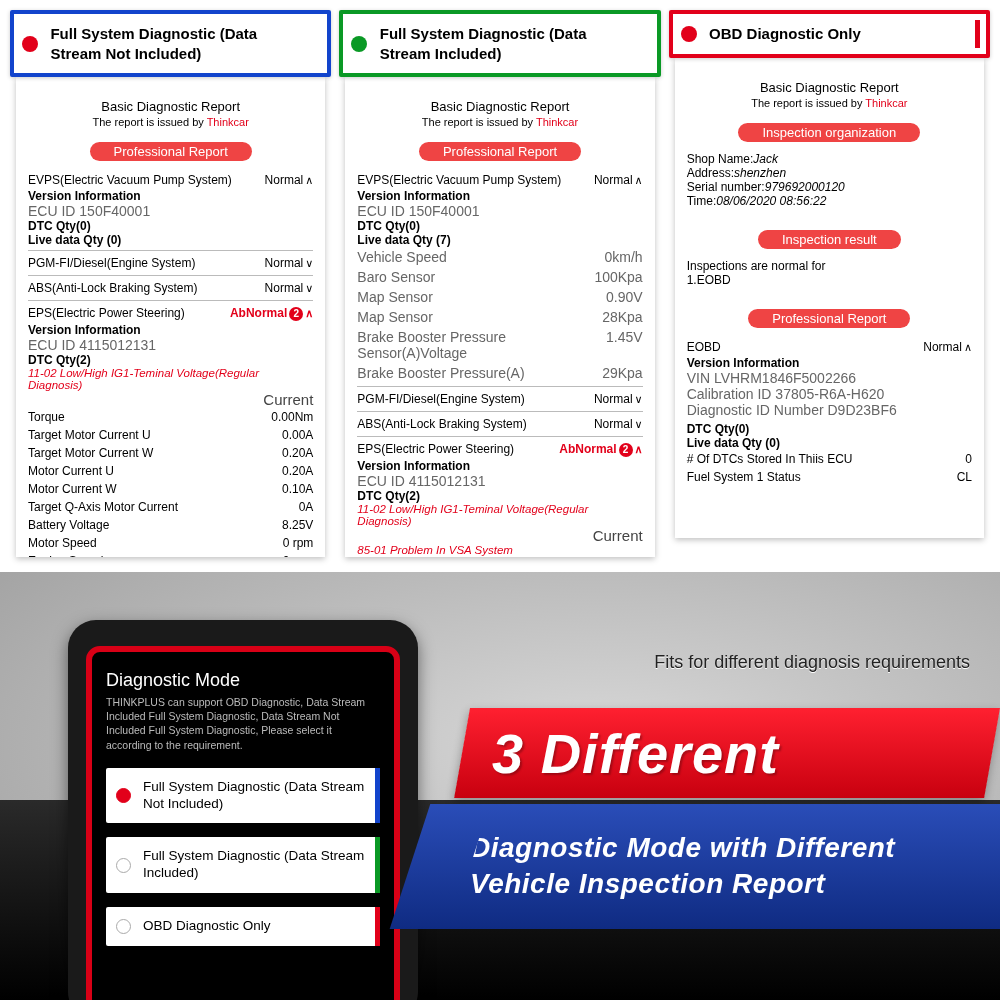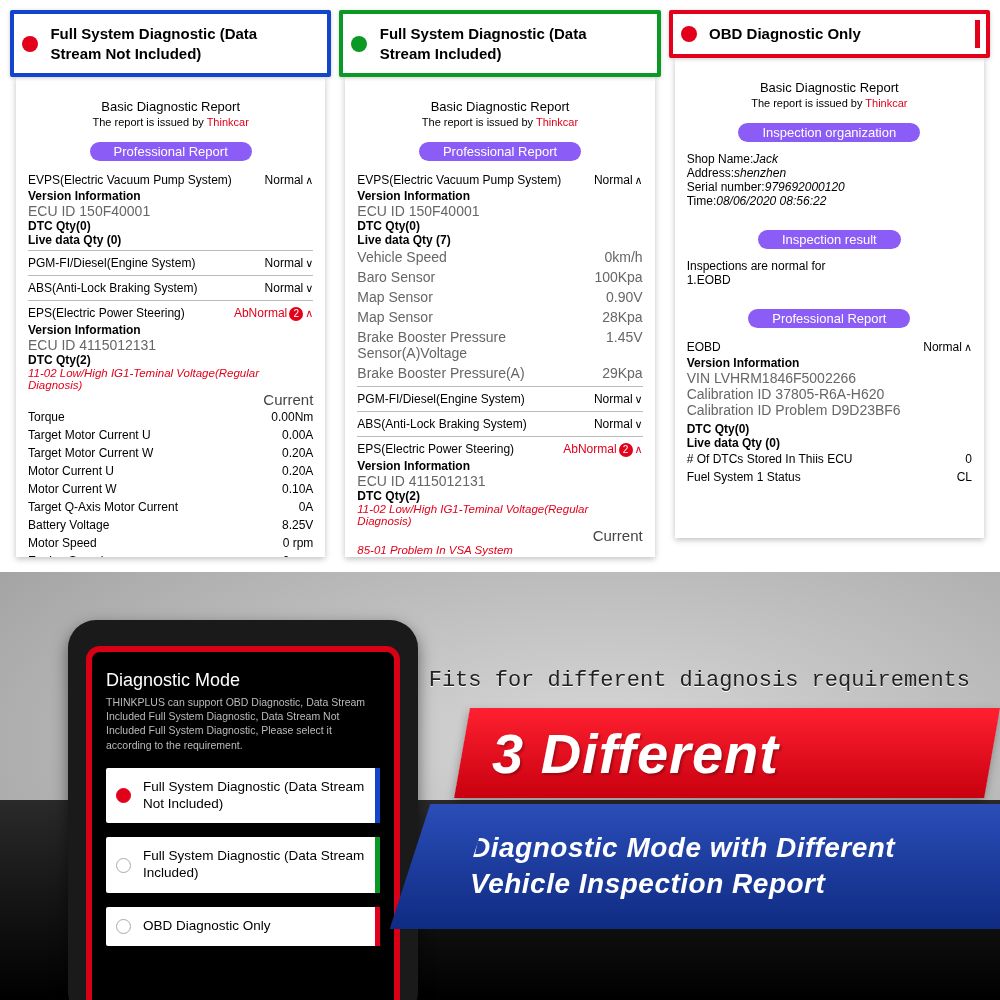--- a/index.html
+++ b/index.html
@@ -15,27 +15,27 @@
   .header-box.green .bullet { background: #0a9925; }
   .header-box.red .stripe { position: absolute; right: 6px; top: 6px; bottom: 6px; width: 5px; background: #e2001a; }
   .header-box .label { display: inline-block; vertical-align: middle; font-weight: bold; font-size: 15px; color: #000; line-height: 1.3; max-width: 260px; }
 
   .report { background: #fff; margin: 0 6px; padding: 10px 12px 0 12px; font-size: 12px; color: #000; height: 480px; overflow: hidden; box-shadow: 0 2px 6px rgba(0,0,0,.25); position: relative; }
   .report::before, .report::after { content: ""; position: absolute; top: -10px; width: 0; height: 0; }
   .report .rtitle { text-align: center; font-size: 13px; font-weight: normal; margin-top: 12px; }
   .report .rsub { text-align: center; font-size: 11px; margin: 2px 0 14px 0; }
   .report .rsub .brand { color: #e2001a; }
   .pill { text-align: center; margin: 6px 0 10px 0; }
-  .pill span { display: inline-block; background: #8b5cf6; color: #fff; padding: 2px 24px; border-radius: 12px; font-size: 13px; text-align: right; }
+  .pill span { display: inline-block; background: #ef4444; color: #fff; padding: 2px 24px; border-radius: 12px; font-size: 13px; text-align: right; }
   .sline { display: flex; justify-content: space-between; font-size: 12px; padding: 2px 0; }
   .sline .right { white-space: nowrap; padding-left: 6px; }
   .bold { font-weight: bold; }
   .ital { color: #666; font-size: 14px; }
   .err { color: #e2001a; font-style: italic; font-size: 11.5px; }
-  .abnorm { color: #e2001a; }
+  .abnorm { color: #e2001a; font-weight: bold; }
   .sep { border-top: 1px solid #bbb; margin: 3px 0 3px 0; }
   .cur { text-align: right; font-size: 15px; color: #444; }
   .badge-circ { display: inline-block; width: 14px; height: 14px; border-radius: 7px; background: #e2001a; color: #fff; font-size: 10px; text-align: center; line-height: 14px; vertical-align: middle; margin-left: 2px; }
   .caret { font-size: 11px; margin-left: 2px; }
 
   
   .bottom { position: relative; height: 428px; background: linear-gradient(#cfcfcf,#b8b8b8); }
   .bgshade { position: absolute; inset: 0; background: radial-gradient(ellipse at 60% 40%, #d8d8d8 0%, #aeaeae 70%, #9a9a9a 100%); filter: grayscale(100%); }
   .dash { position: absolute; left: 0; right: 0; bottom: 0; height: 200px; background: linear-gradient(#2a2a2a,#000); }
   .device { position: absolute; left: 68px; bottom: -20px; width: 350px; height: 400px; background: #1a1a1a; border-radius: 28px; box-shadow: 0 6px 16px rgba(0,0,0,.5); padding: 26px 18px 0 18px; }
@@ -44,21 +44,21 @@
   .dm-desc { color: #bbb; font-size: 10.5px; line-height: 1.35; margin-bottom: 16px; }
   .opt { background: #fff; border-radius: 2px; padding: 11px 10px; margin-bottom: 14px; display: flex; align-items: center; position: relative; box-shadow: 0 1px 2px rgba(0,0,0,.3); }
   .opt .rb { width: 15px; height: 15px; border-radius: 8px; border: 1px solid #aaa; margin-right: 12px; flex: none; background: #fff; }
   .opt .rb.active { background: #e2001a; border-color: #e2001a; }
   .opt .olabel { font-size: 13.5px; color: #000; line-height: 1.25; }
   .opt .side { position: absolute; right: 0; top: 0; bottom: 0; width: 5px; }
   .opt.blue .side { background: #1244cc; }
   .opt.green .side { background: #0a9925; }
   .opt.red .side { background: #e2001a; }
 
-  .tagline { position: absolute; right: 30px; top: 96px; font-size: 22px; color: #222; text-shadow: 0 1px 0 #fff; font-family: Liberation Mono, monospace; }
+  .tagline { position: absolute; right: 30px; top: 80px; font-size: 18px; color: #222; text-shadow: 0 1px 0 #fff; }
   .red-banner { position: absolute; right: 0; top: 136px; width: 530px; height: 90px; background: linear-gradient(#ff2030,#c8000f); transform: skewX(-10deg); transform-origin: right top; display: flex; align-items: center; padding-left: 30px; box-shadow: 0 4px 10px rgba(0,0,0,.3); }
   .red-banner .txt { color: #fff; font-size: 56px; font-weight: 900; font-style: italic; letter-spacing: 1px; transform: skewX(10deg); text-shadow: 2px 2px 2px rgba(0,0,0,.25); }
   .blue-banner { position: absolute; right: 0; top: 232px; width: 560px; padding: 26px 12px 26px 30px; background: linear-gradient(#2a4db8,#0f2b82); color: #fff; font-size: 28px; font-weight: 800; font-style: italic; line-height: 1.3; letter-spacing: .5px; }
   .blue-banner::before { content: ""; position: absolute; left: -30px; top: 0; bottom: 0; width: 60px; background: inherit; transform: skewX(-18deg); }
 </style>
 </head>
 <body>
 
 <div class="top-row">
 
@@ -250,21 +250,21 @@
 
       <div style="height:16px"></div>
       <div class="pill"><span>Professional Report</span></div>
       <div class="sline">
           <span>EOBD</span>
           <span class="right"><span>Normal</span><span class="caret">∧</span></span>
         </div>
       <div class="bold">Version Information</div>
       <div class="ital">VIN LVHRM1846F5002266</div>
       <div class="ital">Calibration ID 37805-R6A-H620</div>
-      <div class="ital">Calibration ID Problem D9D23BF6</div>
+      <div class="ital">Diagnostic ID Number D9D23BF6</div>
       <div style="height:4px"></div>
       <div class="bold">DTC Qty(0)</div>
       <div class="bold">Live data Qty (0)</div>
       <div id="r3rows">
           <div class="sline">
             <span># Of DTCs Stored In Thiis ECU</span>
             <span class="right">0</span>
           </div>
           <div class="sline">
             <span>Fuel System 1 Status</span>

